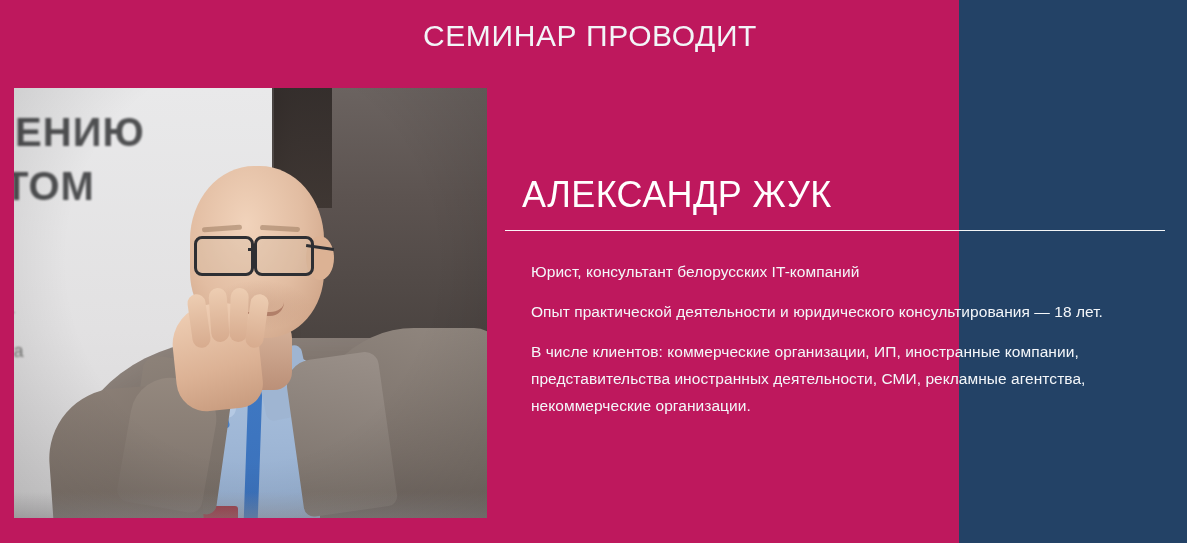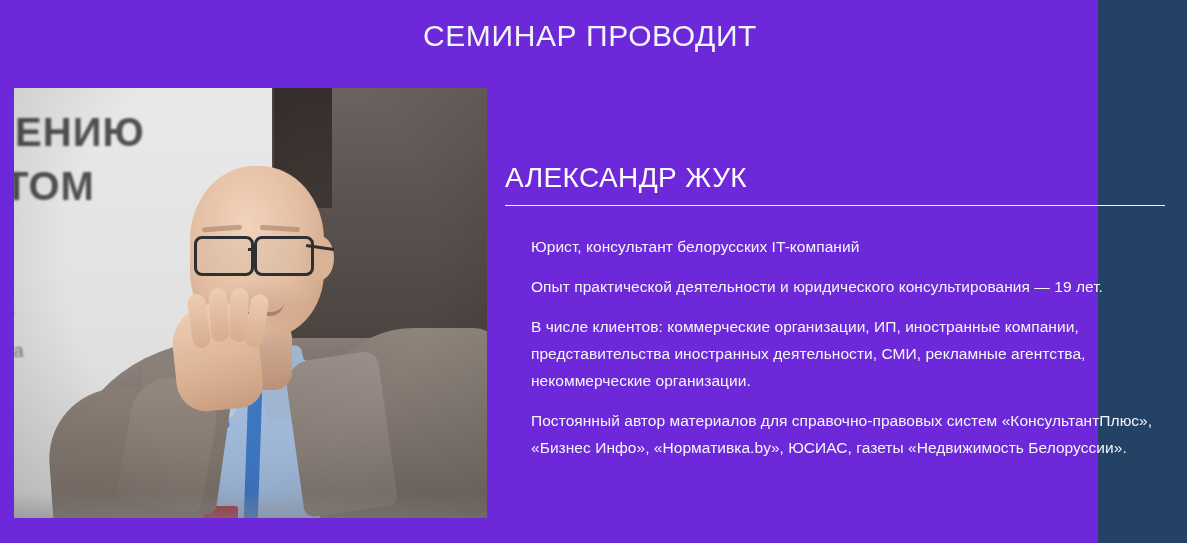--- a/index.html
+++ b/index.html
@@ -10,23 +10,23 @@
   body {
     width: 1187px;
     height: 543px;
     overflow: hidden;
     font-family: "Liberation Sans", sans-serif;
     background: #234266;
   }
 
   .page {
     position: relative;
-    width: 1098px;
+    width: 959px;
     height: 543px;
-    background: #6d28d9;
+    background: #be185d;
     box-sizing: border-box;
   }
 
   
   .section-title {
     position: absolute;
     left: 0;
     top: 17px;
     width: 1180px;
     text-align: center;
@@ -304,25 +304,25 @@
 
   
   .info {
     position: absolute;
     left: 505px;
     top: 160px;
     width: 662px;
   }
   .person-name {
     color: #ffffff;
-    font-size: 28px;
+    font-size: 36px;
     font-weight: 400;
     letter-spacing: 0.4px;
     line-height: 36px;
-    margin: 0;
+    margin: 17px;
     white-space: nowrap;
   }
   .name-rule {
     margin-top: 9px;
     width: 660px;
     height: 1px;
     background: #ffffff;
     opacity: .95;
   }
   .bio {
@@ -393,19 +393,18 @@
       <div class="photo-blur"></div>
     </div>
   </div>
 
   <div class="info">
     <h2 class="person-name">АЛЕКСАНДР ЖУК</h2>
     <div class="name-rule"></div>
 
     <div class="bio">
       <p>Юрист, консультант белорусских IT-компаний</p>
-      <p>Опыт практической деятельности и юридического консультирования — 19 лет.</p>
+      <p>Опыт практической деятельности и юридического консультирования — 18 лет.</p>
       <p>В числе клиентов: коммерческие организации, ИП, иностранные компании, представительства иностранных деятельности, СМИ, рекламные агентства, некоммерческие организации.</p>
-      <p>Постоянный автор материалов для справочно-правовых систем «КонсультантПлюс», «Бизнес Инфо», «Нормативка.by», ЮСИАС, газеты «Недвижимость Белоруссии».</p>
     </div>
   </div>
 
 </div>
 
 </body></html>

